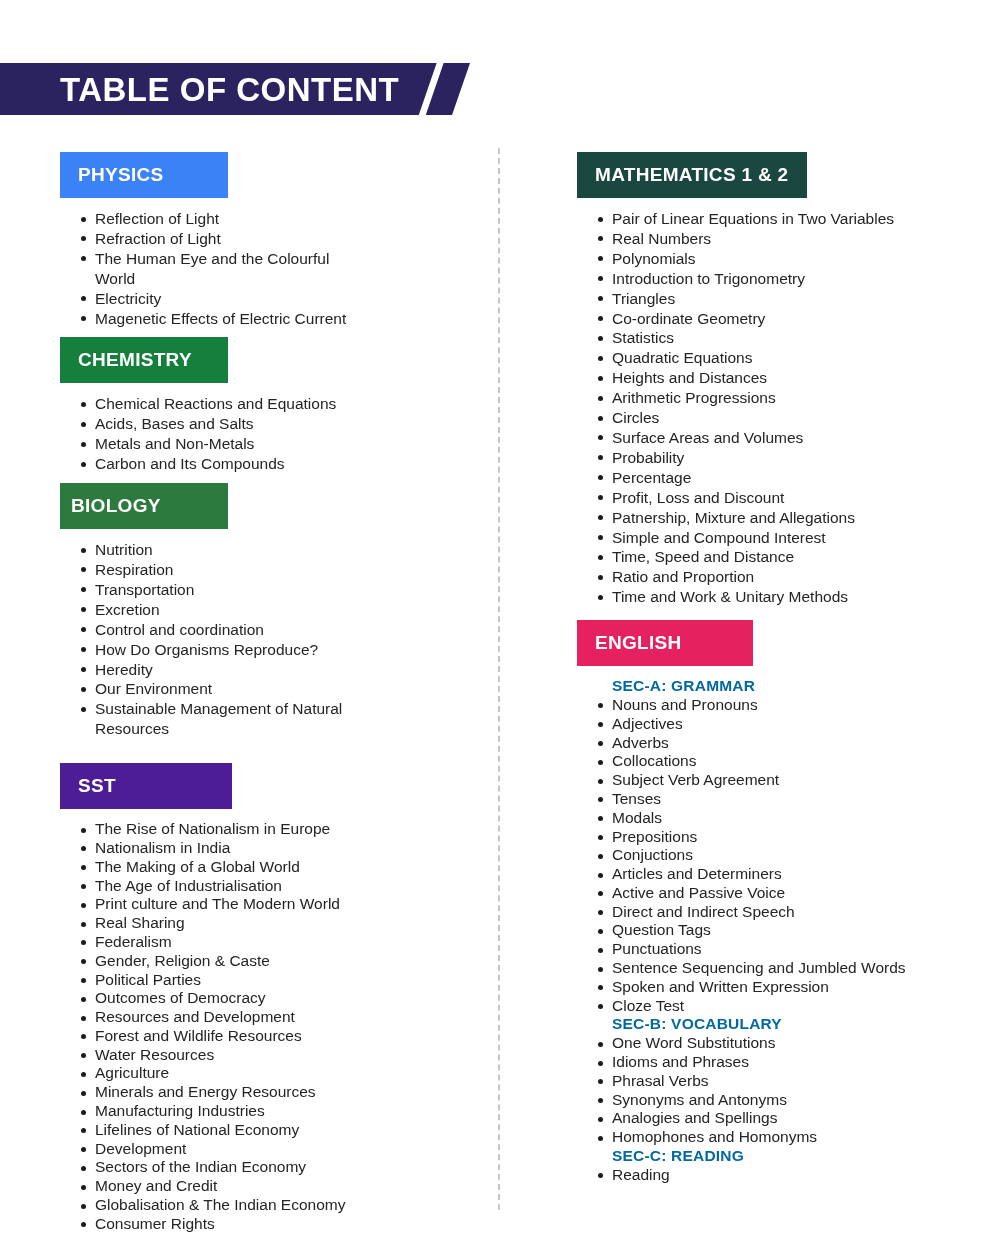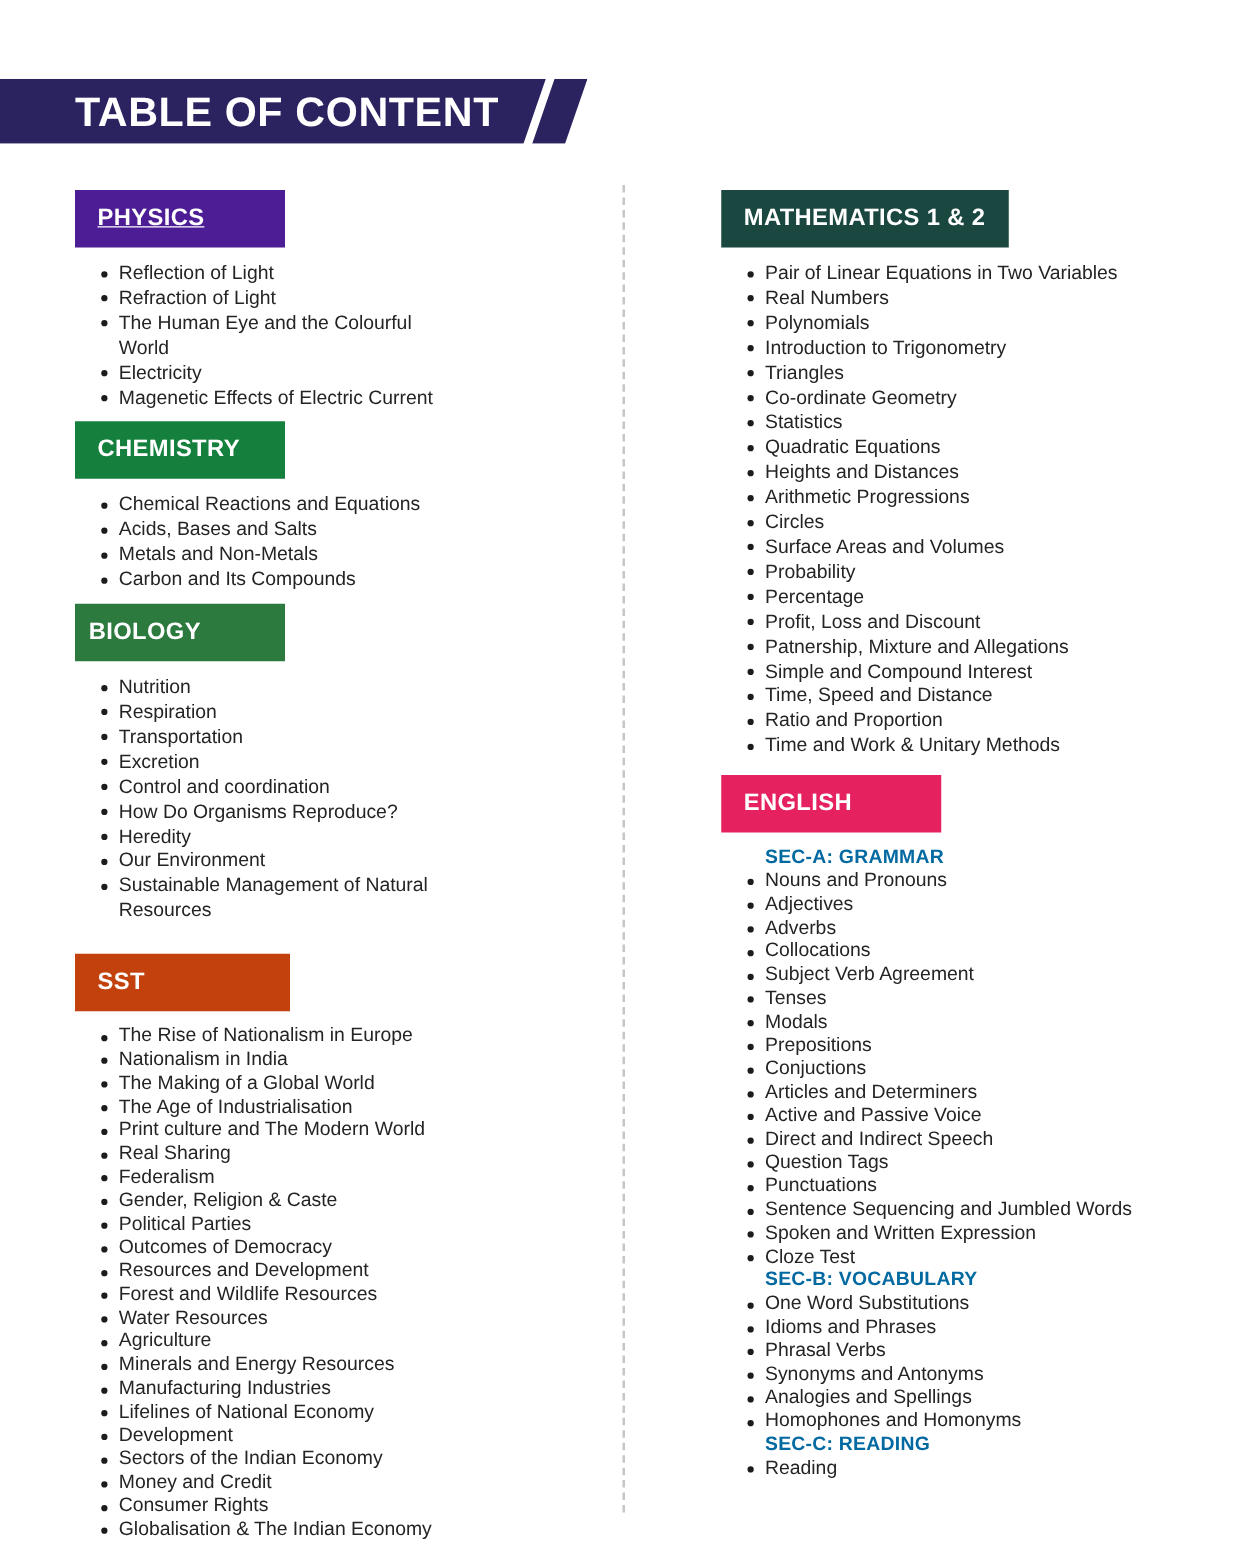--- a/index.html
+++ b/index.html
@@ -101,21 +101,21 @@
   <div class="ribbon">
     <div class="ribbon-bg" style="background: rgb(43, 34, 96);"></div>
     <div class="ribbon-slit"></div>
     <div class="ribbon-text">TABLE OF CONTENT</div>
   </div>
 
   <div class="divider"></div>
 
   <div class="col col-left">
       <section class="toc-section section-physics">
-        <div class="badge" style="background: #4c1d95; width: 168px; text-decoration: underline;">PHYSICS</div>
+        <div class="badge" style="background: #3b82f6; width: 168px;">PHYSICS</div>
         <ul class="items">
           <li class="chapter">
             <span class="dot"></span>
             <span class="txt">Reflection of Light</span>
           </li>
           <li class="chapter">
             <span class="dot"></span>
             <span class="txt">Refraction of Light</span>
           </li>
           <li class="chapter">
@@ -188,21 +188,21 @@
             <span class="dot"></span>
             <span class="txt">Our Environment</span>
           </li>
           <li class="chapter">
             <span class="dot"></span>
             <span class="txt">Sustainable Management of Natural Resources</span>
           </li>
         </ul>
       </section>
       <section class="toc-section section-sst">
-        <div class="badge" style="background: #c2410c; width: 172px;">SST</div>
+        <div class="badge" style="background: #4c1d95; width: 172px;">SST</div>
         <ul class="items">
           <li class="chapter">
             <span class="dot"></span>
             <span class="txt">The Rise of Nationalism in Europe</span>
           </li>
           <li class="chapter">
             <span class="dot"></span>
             <span class="txt">Nationalism in India</span>
           </li>
           <li class="chapter">
@@ -272,25 +272,25 @@
           <li class="chapter">
             <span class="dot"></span>
             <span class="txt">Sectors of the Indian Economy</span>
           </li>
           <li class="chapter">
             <span class="dot"></span>
             <span class="txt">Money and Credit</span>
           </li>
           <li class="chapter">
             <span class="dot"></span>
+            <span class="txt">Globalisation &amp; The Indian Economy</span>
+          </li>
+          <li class="chapter">
+            <span class="dot"></span>
             <span class="txt">Consumer Rights</span>
-          </li>
-          <li class="chapter">
-            <span class="dot"></span>
-            <span class="txt">Globalisation &amp; The Indian Economy</span>
           </li>
         </ul>
       </section>
     </div>
   <div class="col col-right">
       <section class="toc-section section-mathematics">
         <div class="badge" style="background: rgb(26, 71, 63); width: 230px;">MATHEMATICS 1 &amp; 2</div>
         <ul class="items">
           <li class="chapter">
             <span class="dot"></span>

